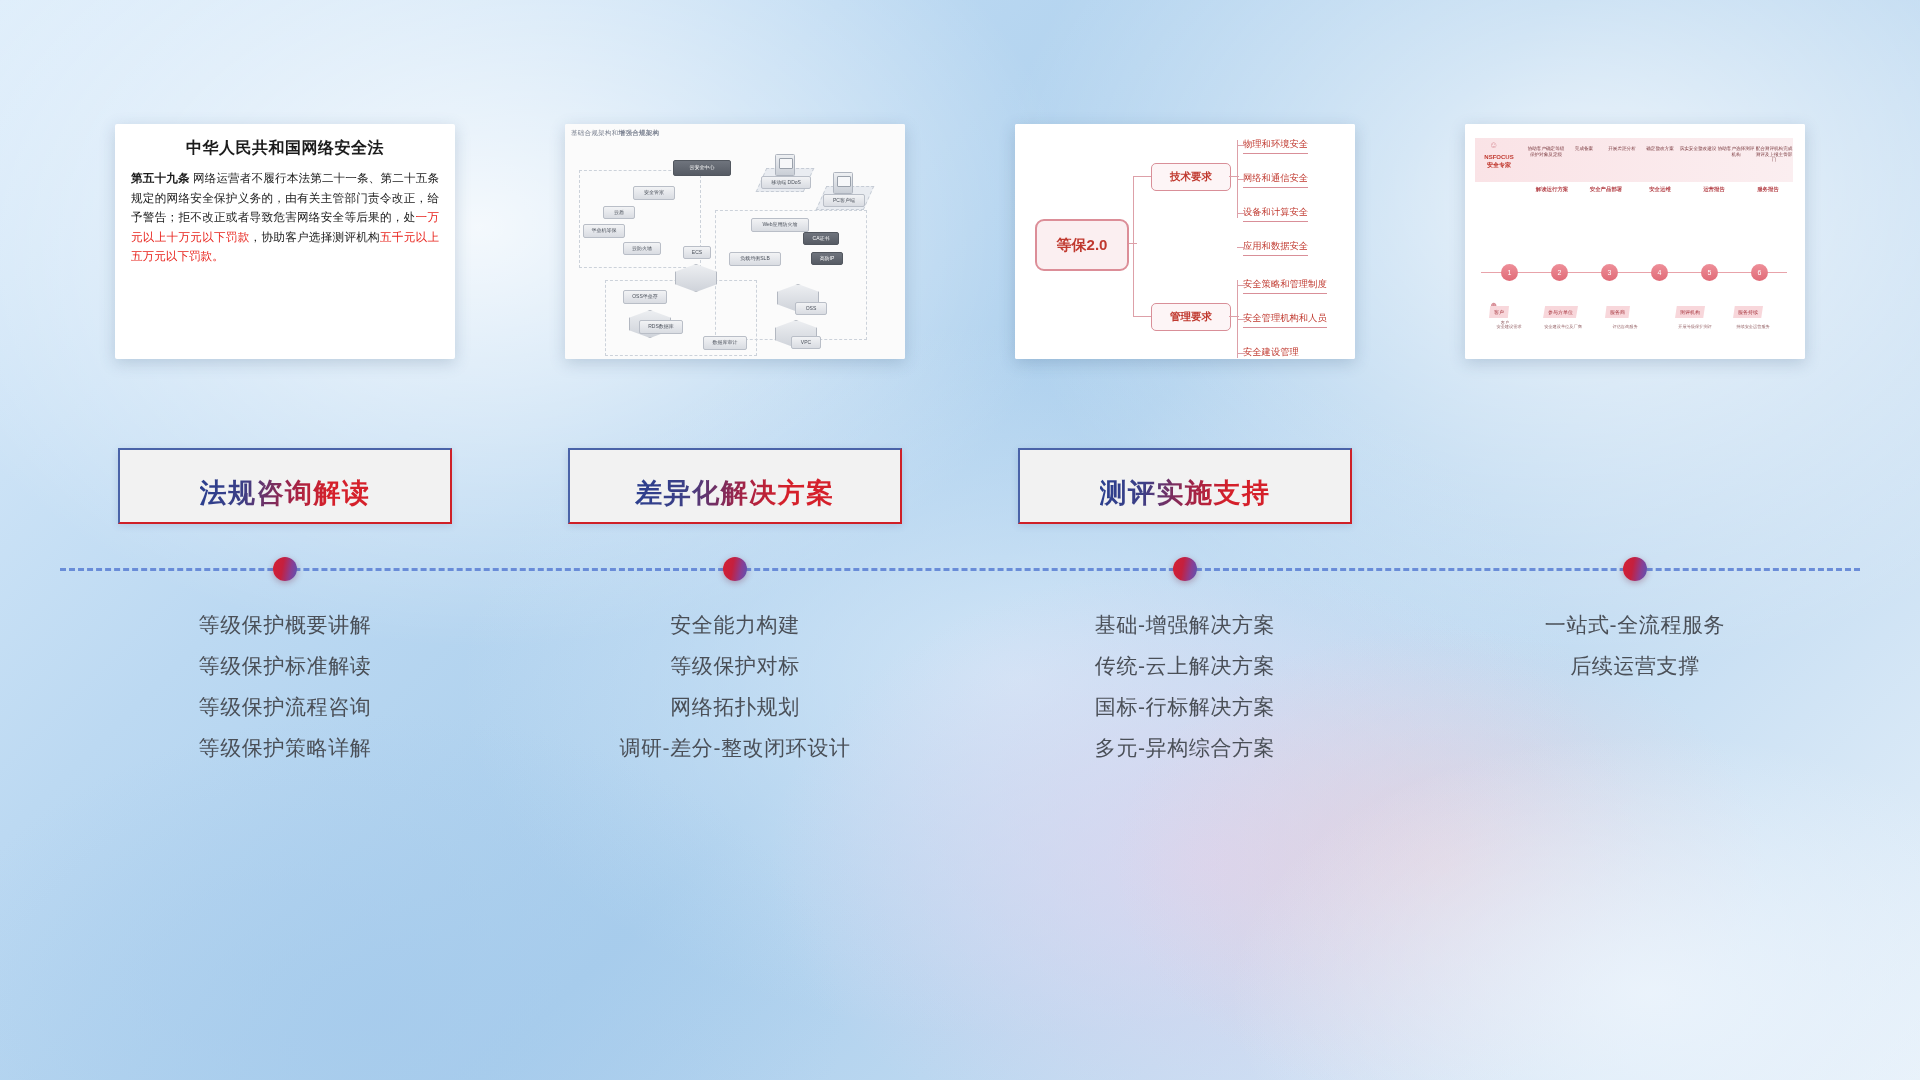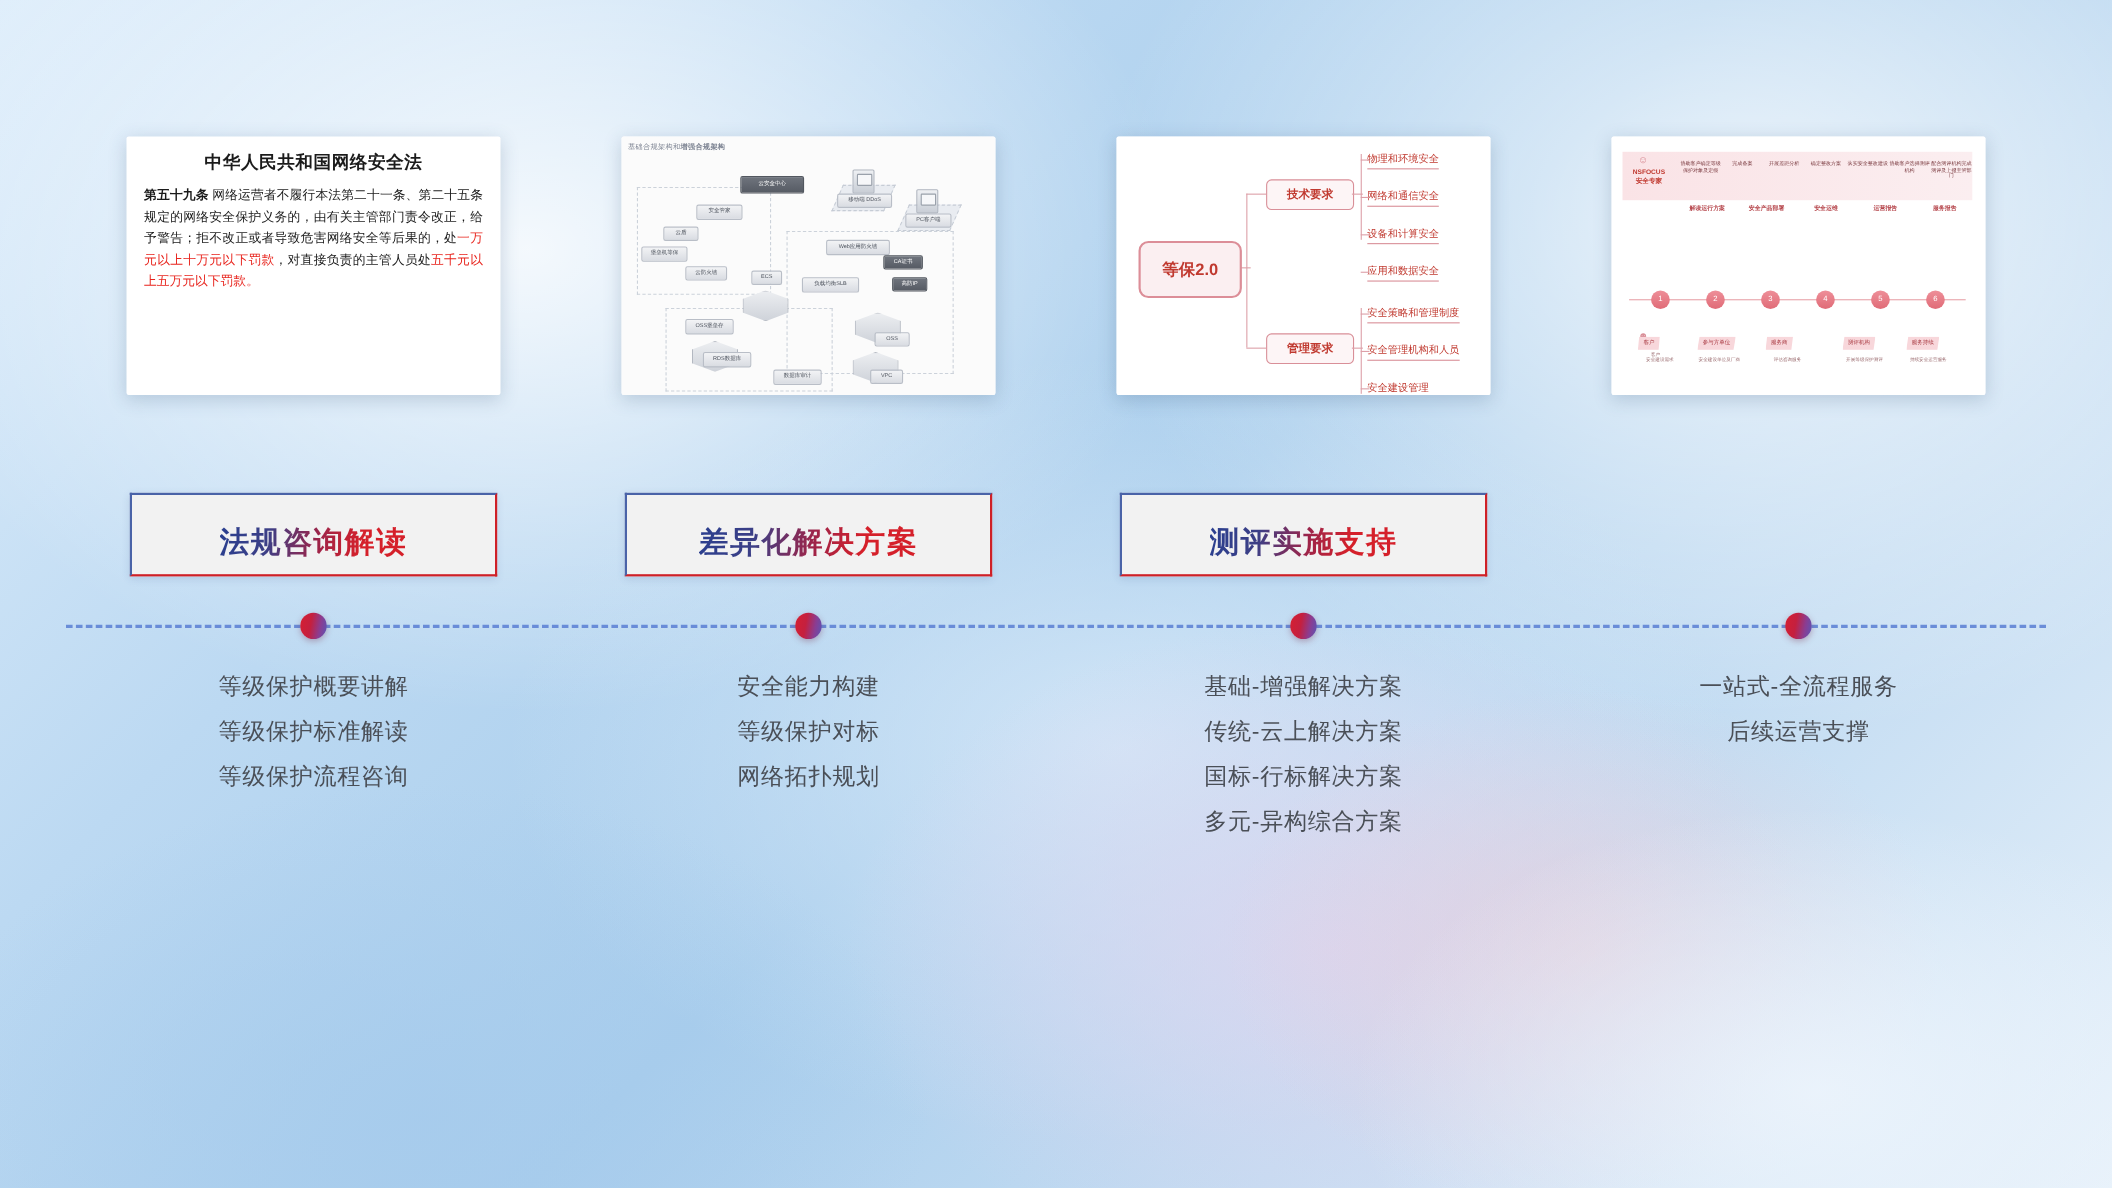--- a/index.html
+++ b/index.html
@@ -142,21 +142,21 @@
   <div class="bgl b8"></div>
 </div>
 
 <div class="cols" id="thumbs">
 
   <div class="col">
     <div class="thumb">
       <div class="law">
         <div class="law-title">中华人民共和国网络安全法</div>
         <p class="law-p">
-          <span class="law-art">第五十九条</span><span> 网络运营者不履行本法第二十一条、第二十五条规定的网络安全保护义务的，由有关主管部门责令改正，给予警告；拒不改正或者导致危害网络安全等后果的，处</span><span class="law-red">一万元以上十万元以下罚款</span><span>，对直接负责的主管人员处</span><span class="law-red">五千元以上五万元以下罚款。</span>
+          <span class="law-art">第五十九条</span><span> 网络运营者不履行本法第二十一条、第二十五条规定的网络安全保护义务的，由有关主管部门责令改正，给予警告；拒不改正或者导致危害网络安全等后果的，处</span><span class="law-red">一万元以上十万元以下罚款</span><span>，协助客户选择测评机构</span><span class="law-red">五千元以上五万元以下罚款。</span>
         </p>
       </div>
     </div>
   </div>
 
   <div class="col">
     <div class="thumb">
       <div class="arch">
         <div class="arch-hdr">
           <span>基础合规架构和</span><b>增强合规架构</b>
@@ -317,27 +317,29 @@
       </div>
   </div>
 </div>
 
 <div class="cols" id="lists">
   <div class="col">
     <div class="list" id="list-0">
         <div class="li">等级保护概要讲解</div>
         <div class="li">等级保护标准解读</div>
         <div class="li">等级保护流程咨询</div>
+        <div class="li">等级保护策略详解</div>
       </div>
   </div>
   <div class="col">
     <div class="list" id="list-1">
         <div class="li">安全能力构建</div>
         <div class="li">等级保护对标</div>
         <div class="li">网络拓扑规划</div>
+        <div class="li">调研-差分-整改闭环设计</div>
       </div>
   </div>
   <div class="col">
     <div class="list" id="list-2">
         <div class="li">基础-增强解决方案</div>
         <div class="li">传统-云上解决方案</div>
         <div class="li">国标-行标解决方案</div>
         <div class="li">多元-异构综合方案</div>
       </div>
   </div>

